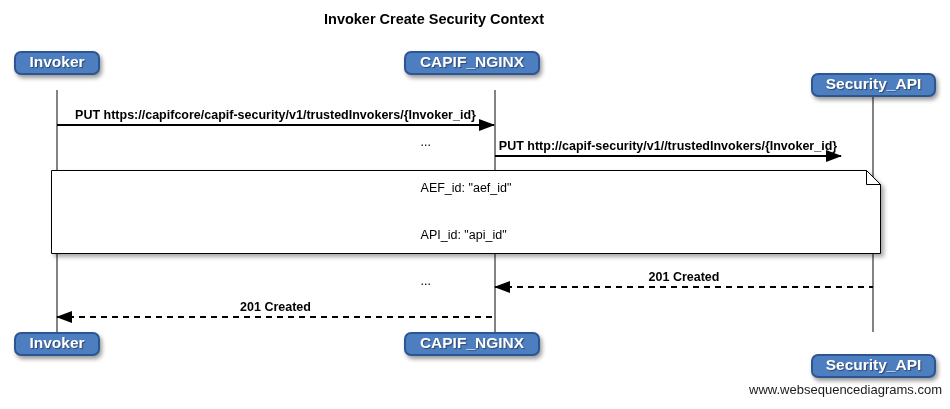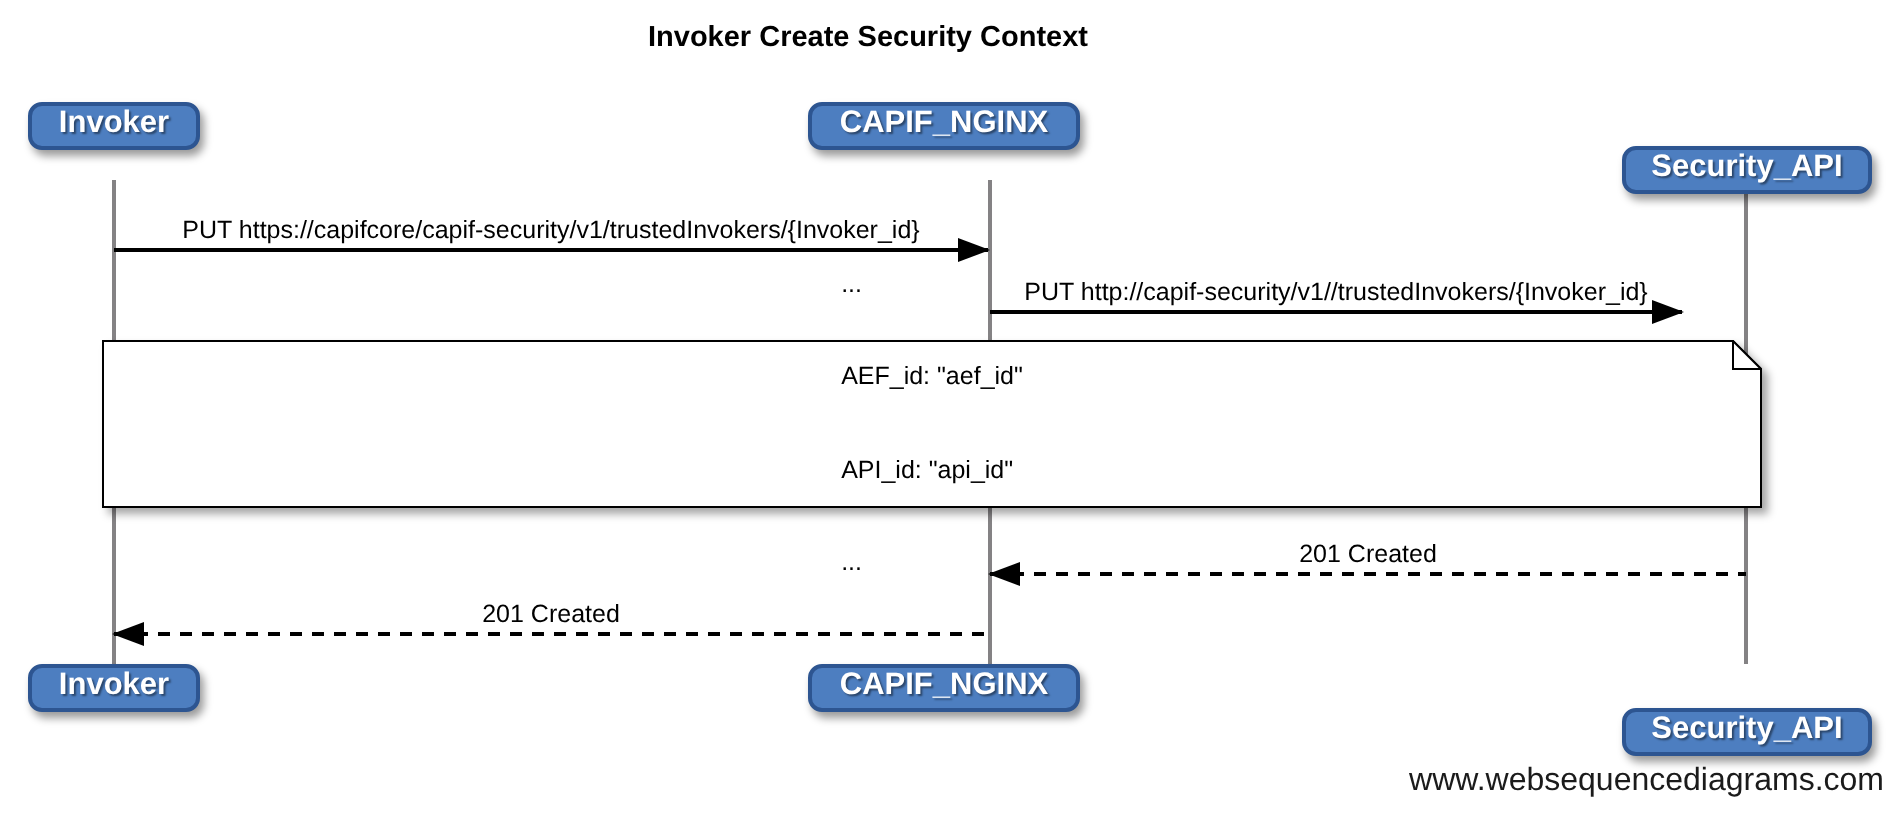--- a/index.html
+++ b/index.html
@@ -45,21 +45,21 @@
     text-shadow:1px 1px 1px rgba(0,0,0,0.45);
     z-index:5;
     white-space:nowrap;
   }
   .row-top    { top:51px; }
   .row-bottom { top:332px; }
   .pos-invoker  { left:14px;  width:86px;  }
   .pos-capif    { left:404px; width:136px; }
   .pos-security { left:811px; width:125px;margin-top:22px; }
 
-  .message { position:absolute; height:22px; z-index:2; }
+  .message { position:absolute; height:22px; z-index:2;font-weight:bold; }
   .msg-label {
     position:absolute; left:0; right:0; bottom:4px;
     text-align:center; font-size:12.5px; white-space:nowrap;
     color:var(--text);
   }
   .msg-line { position:absolute; left:0; right:0; bottom:0; height:2px; }
   .solid  .msg-line { background:var(--message-line); }
   .dashed .msg-line { background:repeating-linear-gradient(90deg, var(--message-line) 0 6px, transparent 6px 11px); }
   .arrow { position:absolute; width:0; height:0; bottom:-5px; }
   .arrow-right {
@@ -80,21 +80,21 @@
     display:flex; align-items:center; justify-content:center;
     z-index:4;
   }
   .note-text-inner {
     text-align:left; font-size:12.5px; line-height:15.5px; color:var(--text);
     white-space:pre;
   }
 
   .footer-brand {
     position:absolute; top:382px; right:8px;
-    font-size:16px; color:#1b1b1b;
+    font-size:13px; color:#1b1b1b;
     white-space:nowrap;
   }
 </style>
 </head>
 <body>
 
 <div class="stage">
 
   <div class="diagram-title">Invoker Create Security Context</div>
 

